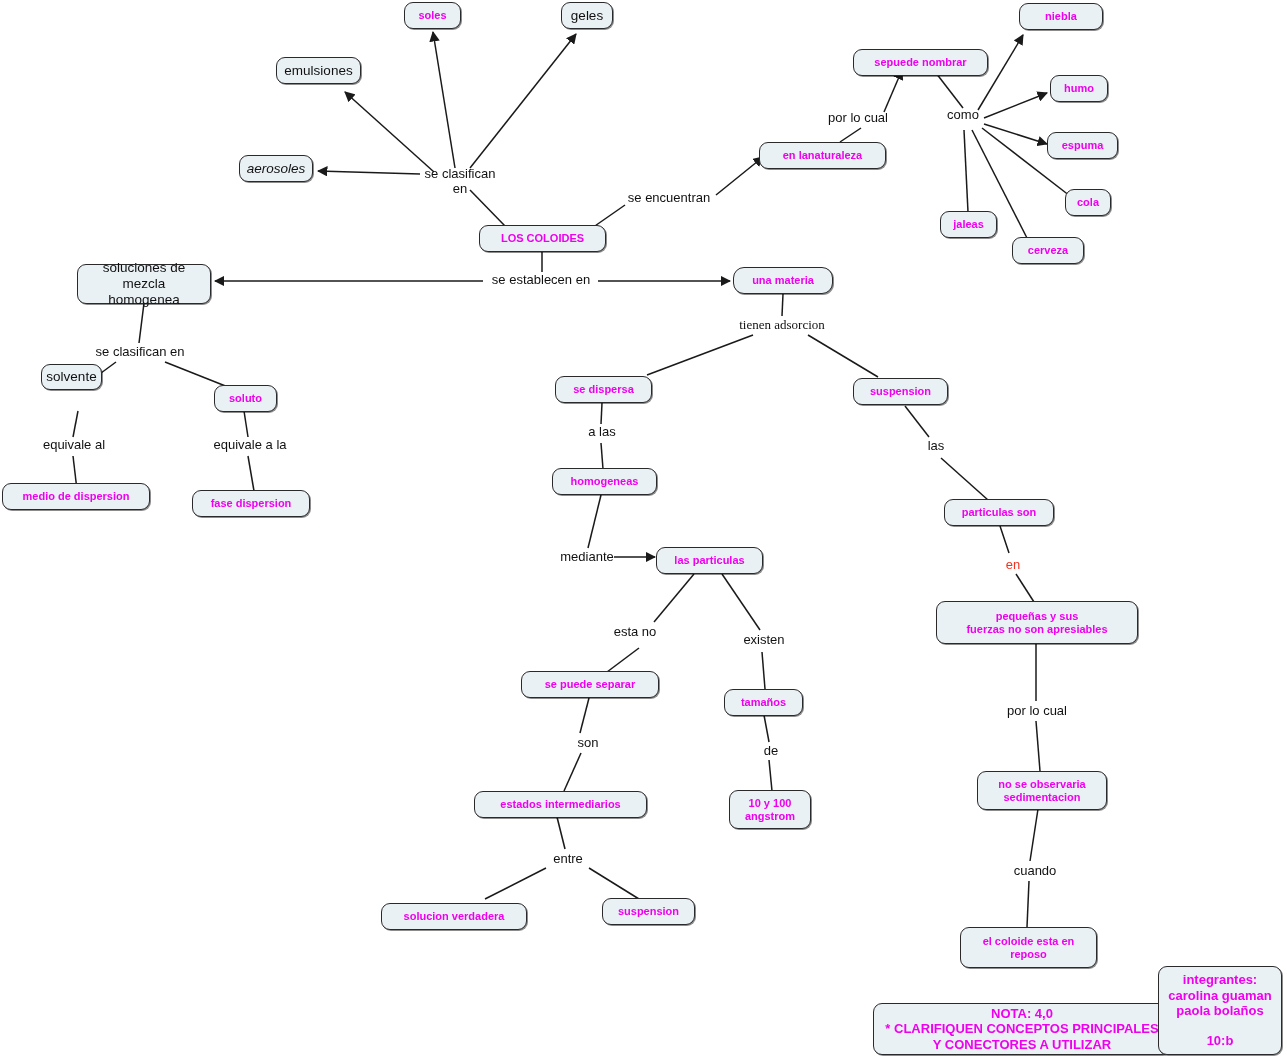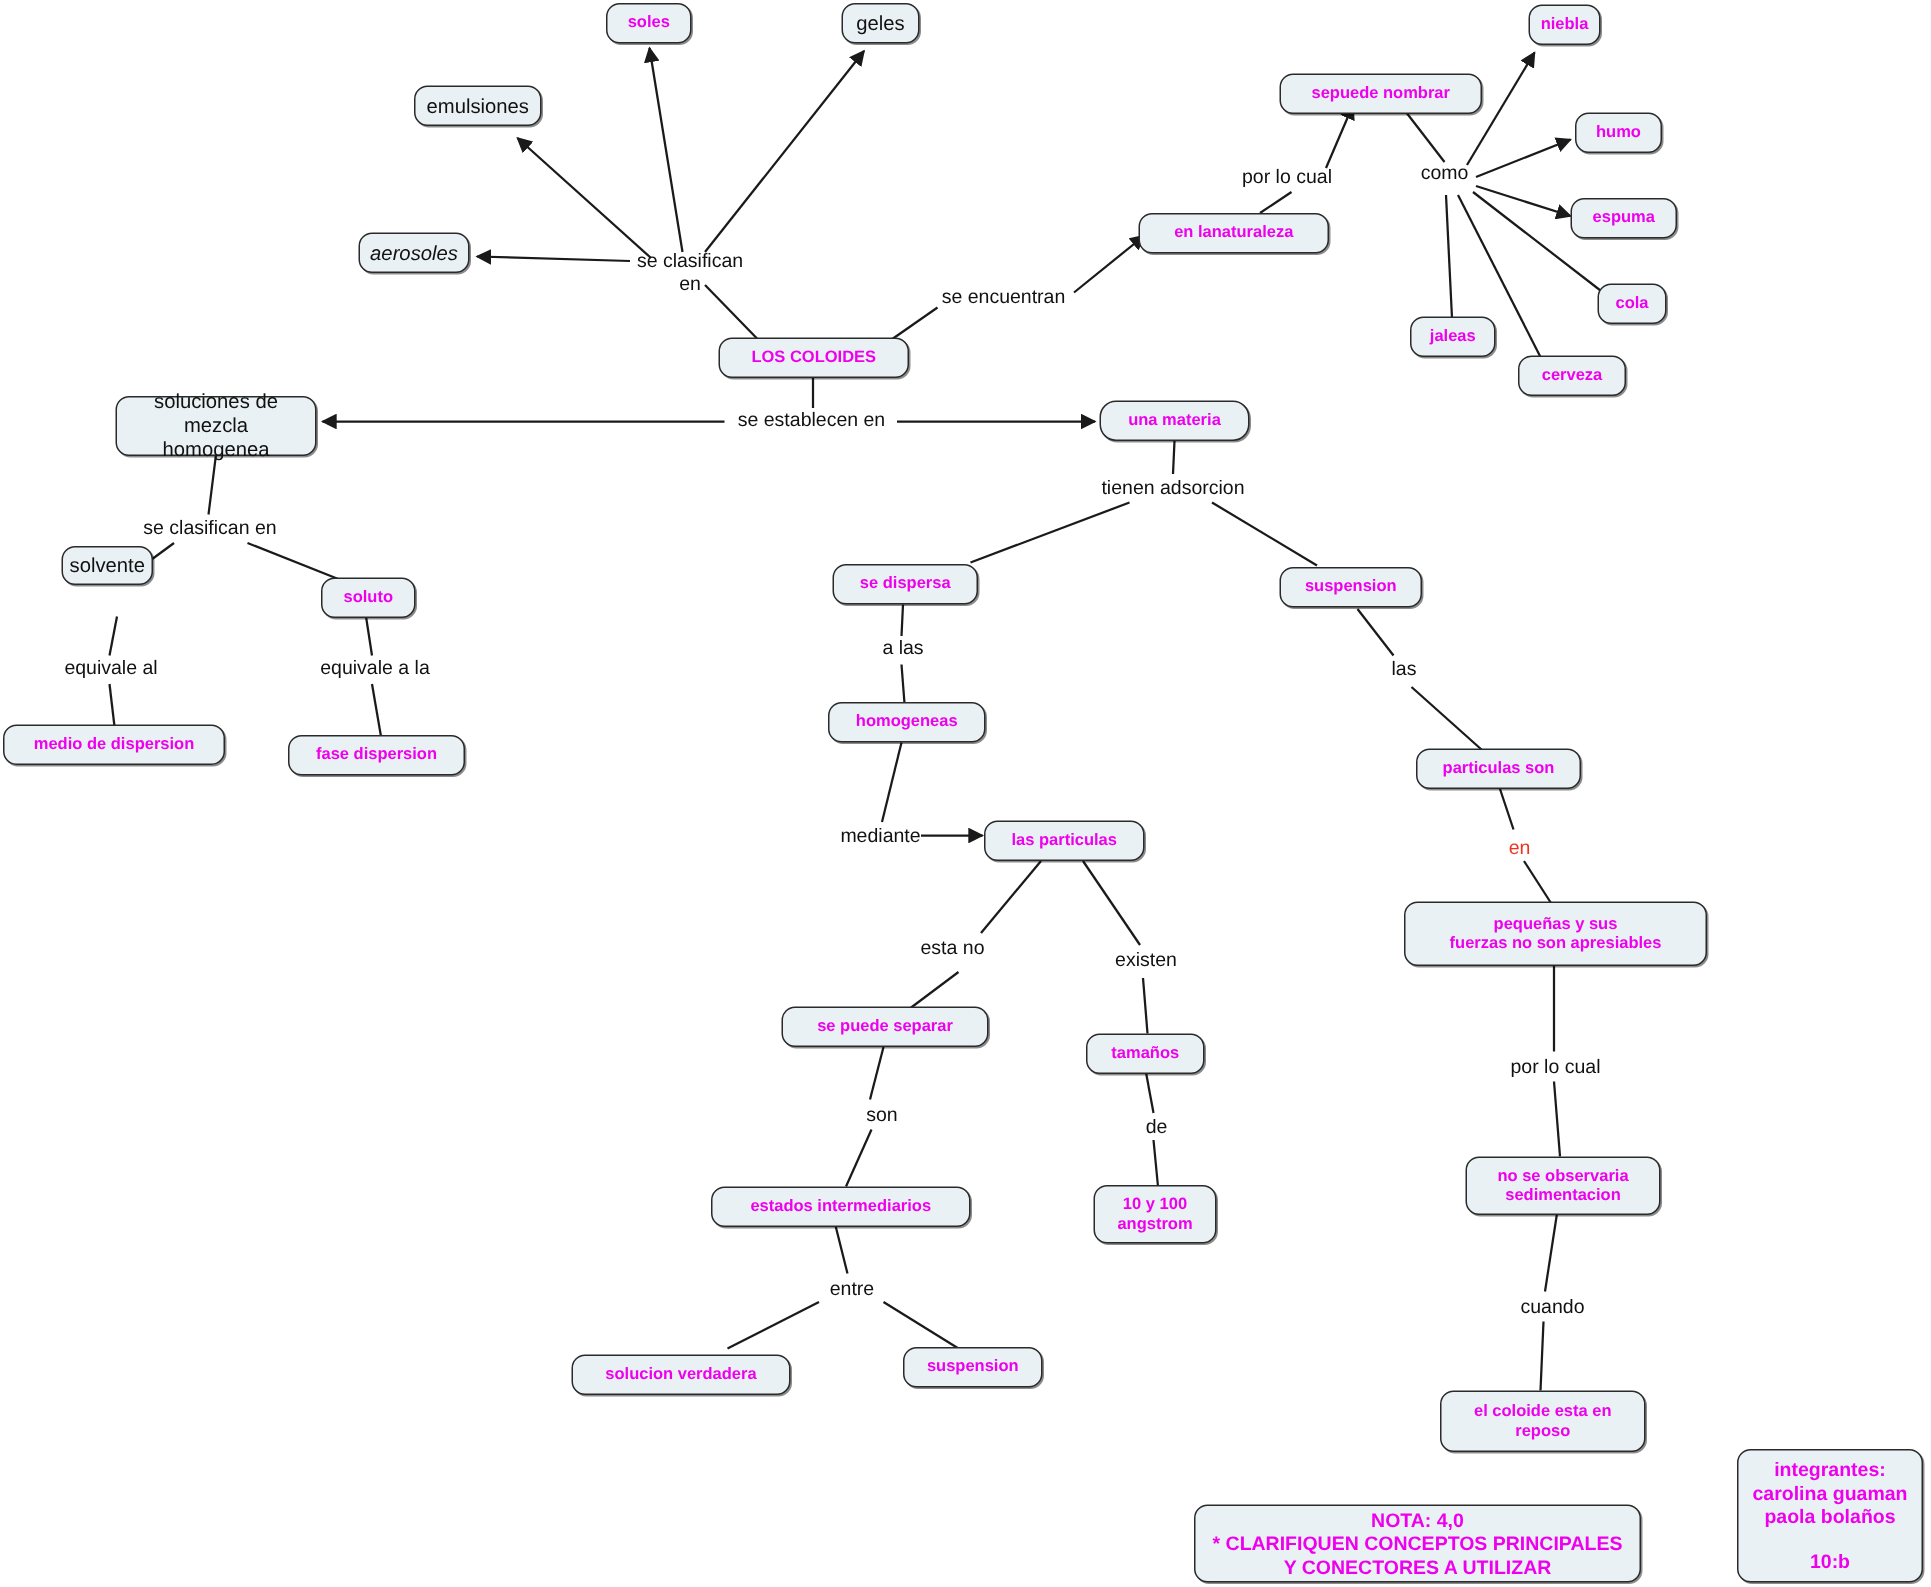--- a/index.html
+++ b/index.html
@@ -171,21 +171,21 @@
   </svg>
 
   <div class="node pink" style="left:404px;top:2px;width:57px;height:27px;">soles</div>
   <div class="node black" style="left:561px;top:2px;width:52px;height:27px;">geles</div>
   <div class="node black" style="left:276px;top:57px;width:85px;height:27px;">emulsiones</div>
   <div class="node black" style="left:239px;top:155px;width:74px;height:27px;font-style:italic;">aerosoles</div>
   <div class="node pink" style="left:479px;top:225px;width:127px;height:27px;">LOS COLOIDES</div>
 
   <div class="node pink" style="left:759px;top:142px;width:127px;height:27px;">en lanaturaleza</div>
   <div class="node pink" style="left:853px;top:49px;width:135px;height:27px;">sepuede nombrar</div>
-  <div class="node pink" style="left:1019px;top:3px;width:48px;height:27px;">niebla</div>
+  <div class="node pink" style="left:1019px;top:3px;width:84px;height:27px;">niebla</div>
   <div class="node pink" style="left:1050px;top:75px;width:58px;height:27px;">humo</div>
   <div class="node pink" style="left:1047px;top:132px;width:71px;height:27px;">espuma</div>
   <div class="node pink" style="left:1065px;top:189px;width:46px;height:27px;">cola</div>
   <div class="node pink" style="left:1012px;top:237px;width:72px;height:27px;">cerveza</div>
   <div class="node pink" style="left:940px;top:211px;width:57px;height:27px;">jaleas</div>
 
   <div class="node black" style="left:77px;top:264px;width:134px;height:40px;">soluciones de
 mezcla homogenea</div>
   <div class="node pink" style="left:733px;top:267px;width:100px;height:27px;border-radius:11px;">una materia</div>
 
@@ -207,36 +207,36 @@
   <div class="node pink" style="left:977px;top:771px;width:130px;height:39px;">no se observaria
 sedimentacion</div>
   <div class="node pink" style="left:474px;top:791px;width:173px;height:27px;">estados intermediarios</div>
   <div class="node pink" style="left:729px;top:790px;width:82px;height:39px;">10 y 100
 angstrom</div>
   <div class="node pink" style="left:381px;top:903px;width:146px;height:27px;">solucion verdadera</div>
   <div class="node pink" style="left:602px;top:898px;width:93px;height:27px;">suspension</div>
   <div class="node pink" style="left:960px;top:927px;width:137px;height:41px;">el coloide esta en
 reposo</div>
 
-  <div class="node pink note" style="left:796px;top:1003px;width:298px;height:52px;">NOTA: 4,0
+  <div class="node pink note" style="left:873px;top:1003px;width:298px;height:52px;">NOTA: 4,0
 * CLARIFIQUEN CONCEPTOS PRINCIPALES
 Y CONECTORES A UTILIZAR</div>
   <div class="node pink note" style="left:1158px;top:966px;width:124px;height:89px;">integrantes:
 carolina guaman
 paola bolaños
 
 10:b</div>
 
   <div class="link-label" style="left:415px;top:167px;width:90px;">se clasifican
 en</div>
   <div class="link-label" style="left:621px;top:191px;width:96px;">se encuentran</div>
   <div class="link-label" style="left:820px;top:111px;width:76px;">por lo cual</div>
   <div class="link-label" style="left:942px;top:108px;width:42px;">como</div>
   <div class="link-label" style="left:484px;top:273px;width:114px;">se establecen en</div>
-  <div class="link-label" style="left:727px;top:318px;width:110px;">tienen adsorcion</div>
+  <div class="link-label" style="left:727px;top:318px;width:110px;font-family:Liberation Serif, serif;">tienen adsorcion</div>
   <div class="link-label" style="left:84px;top:345px;width:112px;">se clasifican en</div>
   <div class="link-label" style="left:35px;top:438px;width:78px;">equivale al</div>
   <div class="link-label" style="left:204px;top:438px;width:92px;">equivale a la</div>
   <div class="link-label" style="left:580px;top:425px;width:44px;">a las</div>
   <div class="link-label" style="left:923px;top:439px;width:26px;">las</div>
   <div class="link-label" style="left:556px;top:550px;width:62px;">mediante</div>
   <div class="link-label red" style="left:1002px;top:558px;width:22px;">en</div>
   <div class="link-label" style="left:608px;top:625px;width:54px;">esta no</div>
   <div class="link-label" style="left:738px;top:633px;width:52px;">existen</div>
   <div class="link-label" style="left:574px;top:736px;width:28px;">son</div>

